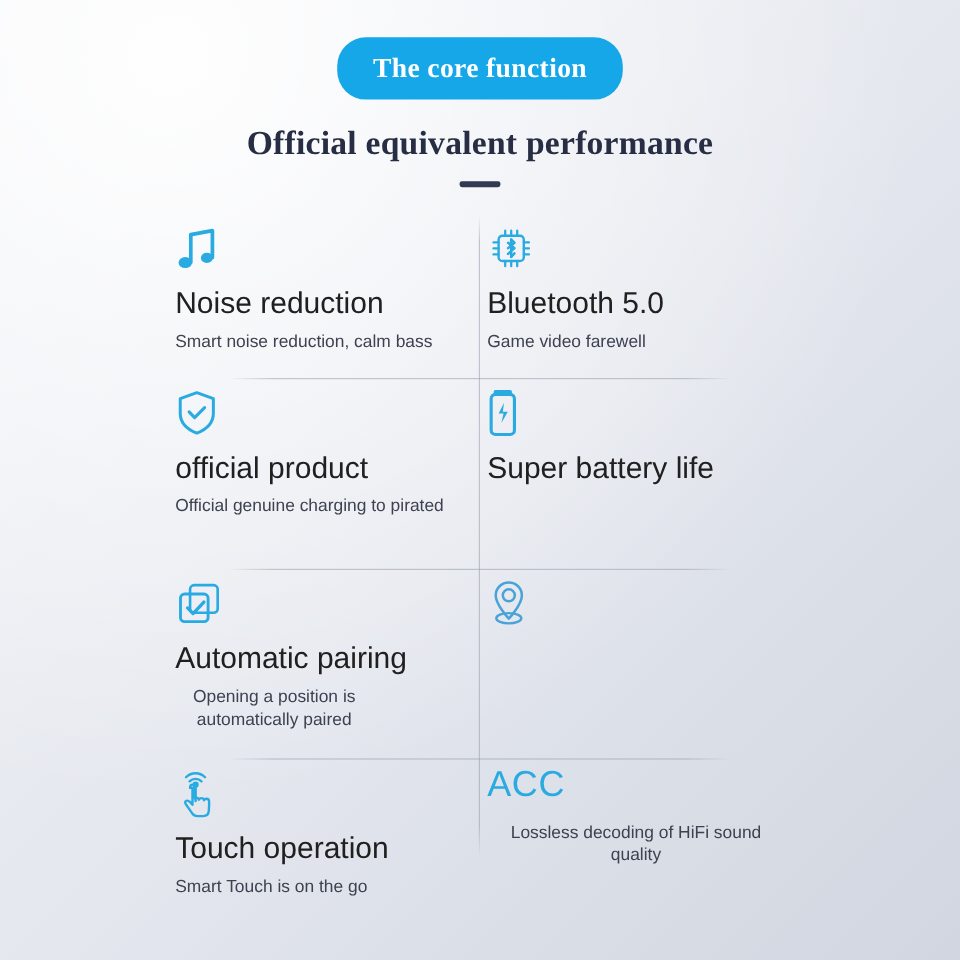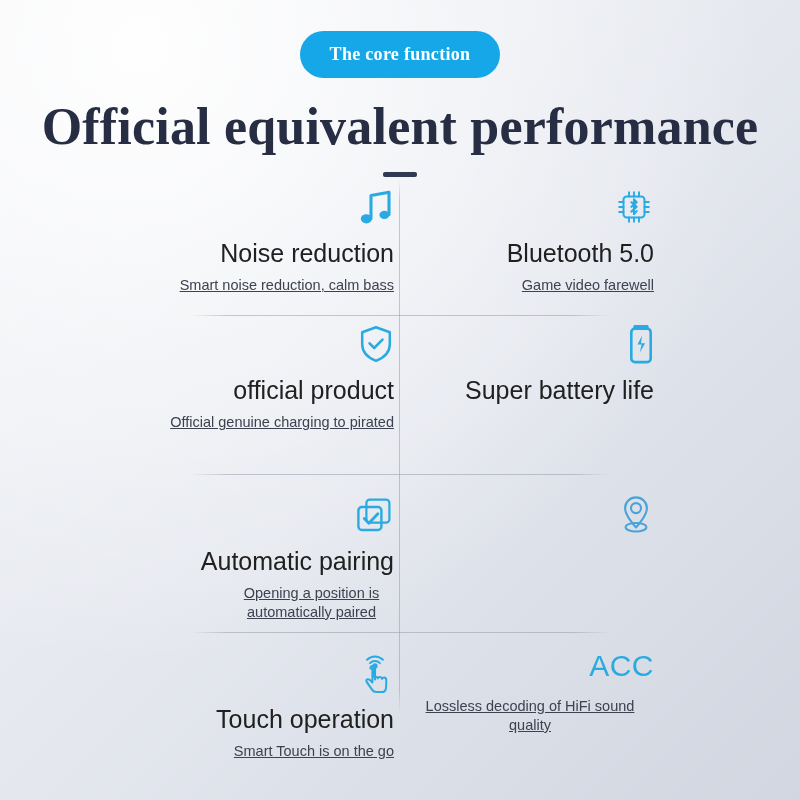--- a/index.html
+++ b/index.html
@@ -36,32 +36,32 @@
 
   .badge-wrap {
     margin-top: 31px;
   }
   .badge {
     display: inline-block;
     background: #15a7e8;
     color: #ffffff;
     font-family: "Liberation Serif", "DejaVu Serif", serif;
     font-weight: bold;
-    font-size: 18px;
+    font-size: 23px;
     letter-spacing: 0.3px;
     line-height: 1;
     padding: 14px 30px 15px 30px;
     border-radius: 24px;
   }
 
   .headline {
     margin-top: 22px;
     font-family: "Liberation Serif", "DejaVu Serif", serif;
     font-weight: bold;
-    font-size: 52px;
+    font-size: 28px;
     line-height: 1.05;
     color: #272e44;
     letter-spacing: 0.2px;
   }
 
   .rule {
     margin: 17px auto 0 auto;
     width: 34px;
     height: 5px;
     border-radius: 2px;
@@ -77,31 +77,31 @@
     height: 600px;
   }
 
   .row {
     position: relative;
     display: flex;
     width: 100%;
   }
   .row-0 { height: 137px; }
   .row-1 { height: 159px; }
-  .row-2 { height: 158px; margin-top: 12px; }
+  .row-2 { height: 158px; }
   .row-3 { height: 146px; }
 
   .cell {
     position: relative;
     width: 50%;
     box-sizing: border-box;
     padding: 0 6px;
     display: flex;
     flex-direction: column;
-    align-items: flex-end;
+    align-items: flex-start;
     justify-content: flex-start;
   }
 
   .cell .icon {
     height: 44px;
     display: flex;
     align-items: center;
     justify-content: center;
     margin-top: 7px;
   }
@@ -126,21 +126,20 @@
     white-space: nowrap;
   }
 
   .cell .desc {
     margin-top: 9px;
     font-size: 14.5px;
     font-weight: 400;
     color: #3c4250;
     line-height: 1.28;
     text-align: center;
-    text-decoration: underline;
   }
 
   
   .hline {
     position: absolute;
     left: 50px;
     width: 420px;
     height: 1px;
     background: linear-gradient(to right,
         rgba(150,157,172,0.00) 0%,

